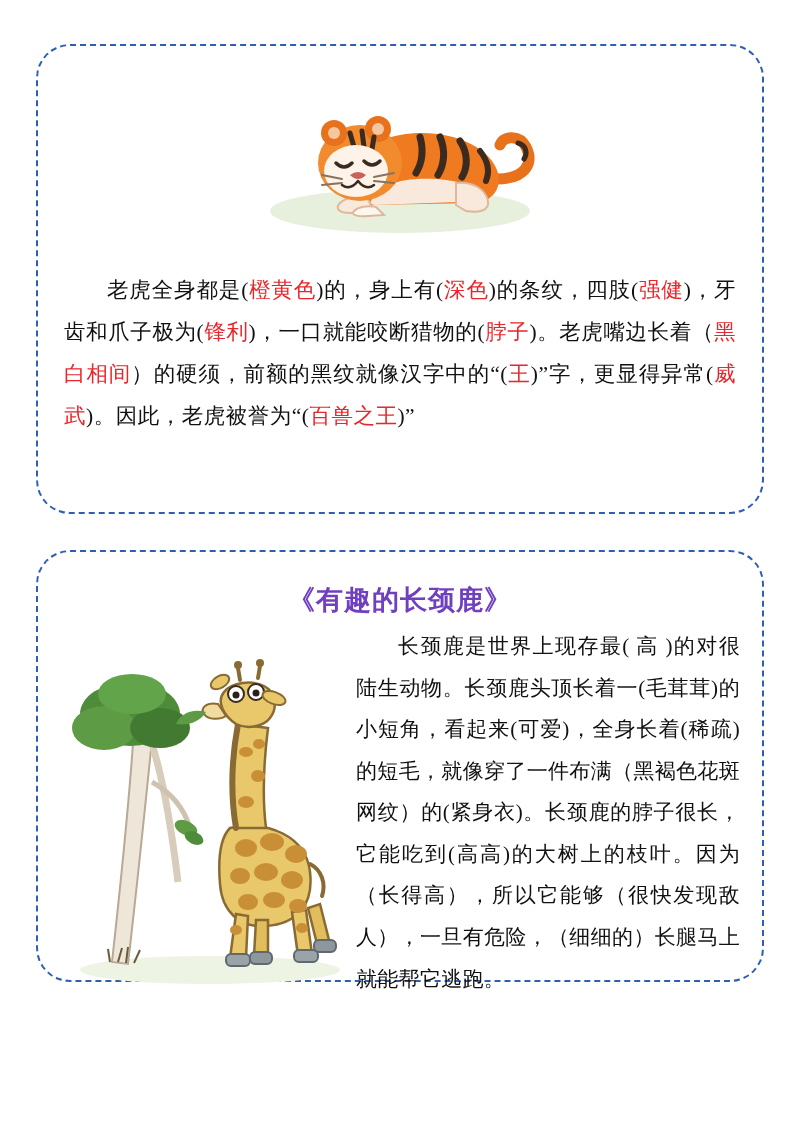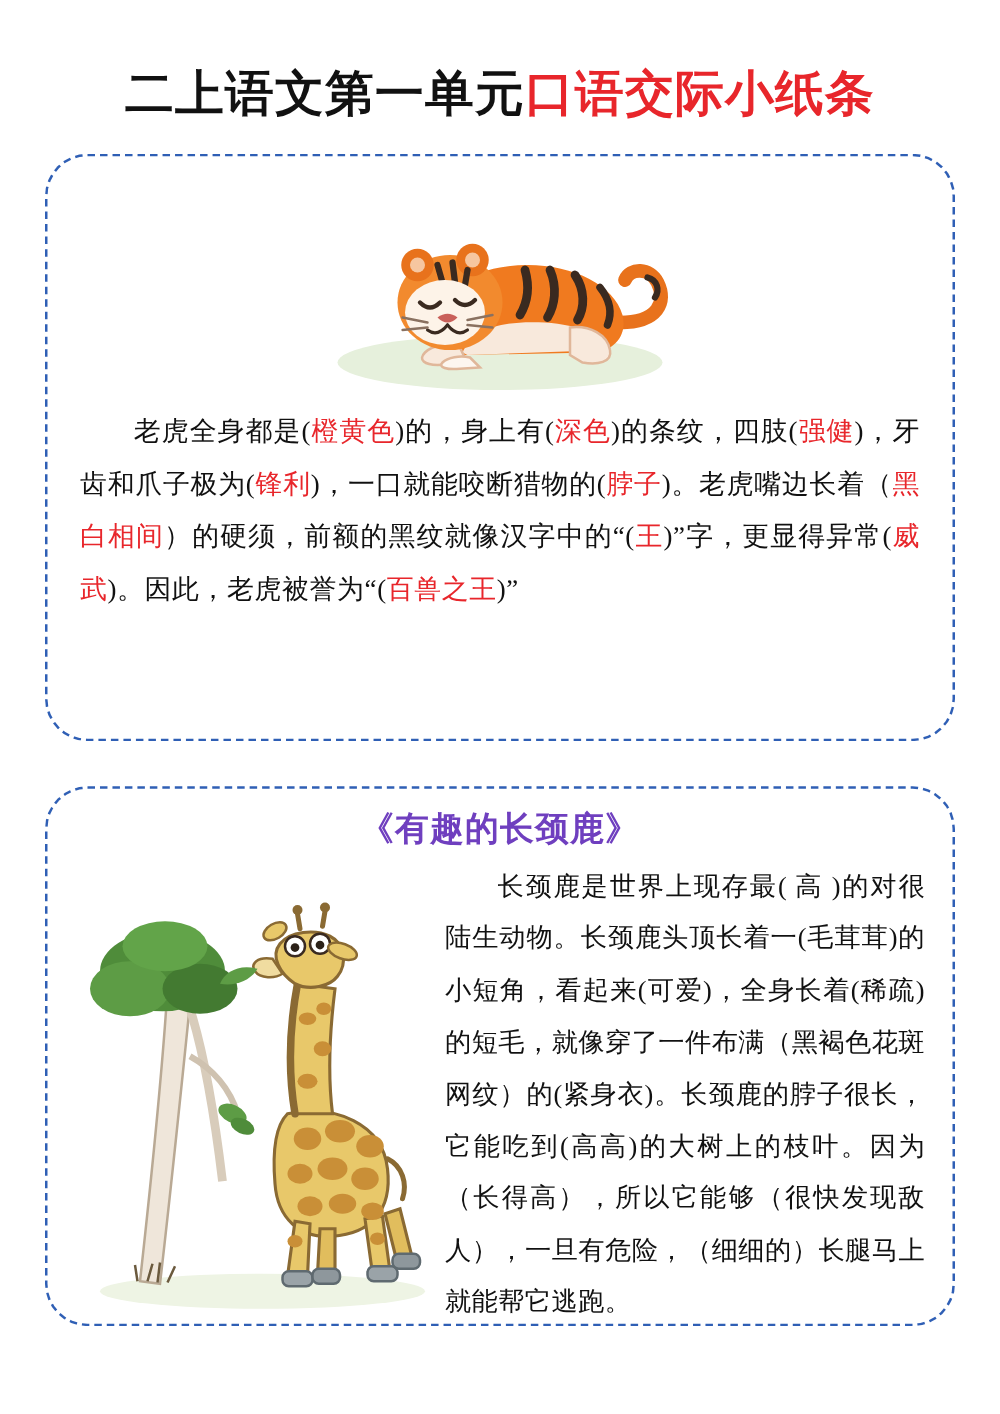--- a/index.html
+++ b/index.html
@@ -55,21 +55,21 @@
 
   .section-title {
     text-align: center;
     font-size: 27px;
     font-weight: bold;
     color: #6f3fbf;
     letter-spacing: 1px;
     margin: 4px 0 2px 0;
   }
   .section-title-2 {
-    margin: 0 0 6px 0;
+    margin: 16px 0 6px 0;
   }
 
   
   .tiger-wrap {
     height: 180px;
     display: flex;
     align-items: center;
     justify-content: center;
     margin-top: 2px;
   }
@@ -77,20 +77,21 @@
   
   .para {
     font-size: 21.5px;
     line-height: 1.95;
     color: #111111;
     text-align: justify;
     letter-spacing: 0.5px;
   }
   .para.indent {
     text-indent: 2em;
+    margin-top: 24px;
   }
   .para .red {
     color: #e8262b;
   }
 
   
   .giraffe-row {
     display: flex;
     align-items: center;
   }
@@ -124,23 +125,20 @@
     font-family: "Liberation Sans", sans-serif;
     letter-spacing: 1px;
     user-select: none;
   }
 </style>
 </head>
 <body>
 
 <div class="page">
 
-  <div class="title">
-    <span class="black">二上语文第一单元</span><span class="red">口语交际小纸条</span>
-  </div>
 
   <div class="card card-1">
 
     <div class="tiger-wrap">
       <svg width="300" height="170" viewBox="0 0 300 170">
 
         <ellipse cx="150" cy="140" rx="130" ry="22" fill="#e6f0dc"></ellipse>
 
         <path d="M246 108 C276 108 284 92 276 76 C270 64 254 64 250 74" fill="none" stroke="#e8721c" stroke-width="11" stroke-linecap="round"></path>
         <path d="M268 72 C276 74 278 82 274 88" fill="none" stroke="#3a2a20" stroke-width="5" stroke-linecap="round"></path>

